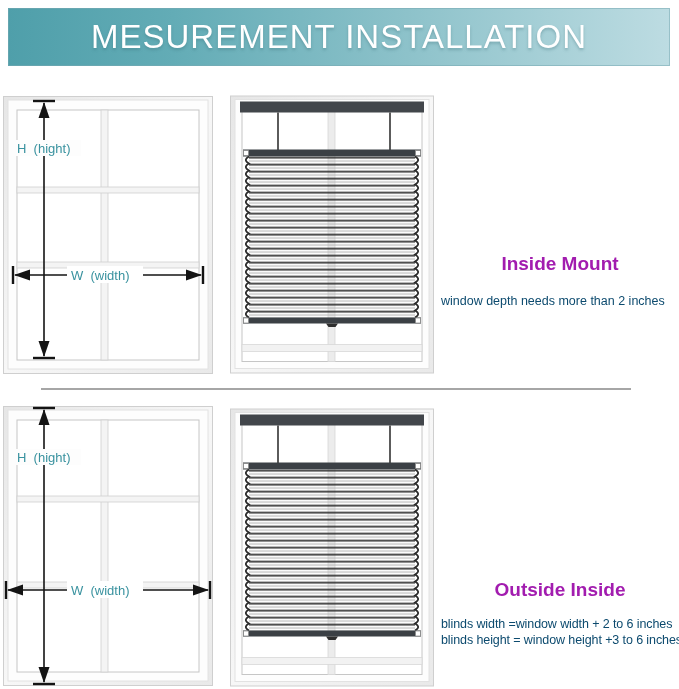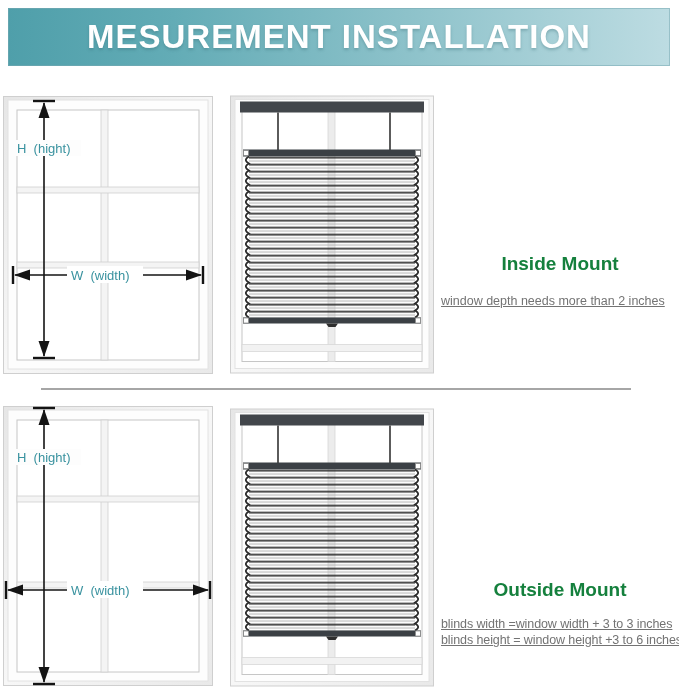--- a/index.html
+++ b/index.html
@@ -7,37 +7,37 @@
     position:relative;width:679px;height:689px;background:#ffffff;overflow:hidden;
     font-family:"Liberation Sans","DejaVu Sans",sans-serif;
   }
   .banner{
     position:absolute;left:8px;top:8px;width:662px;height:58px;
     background:linear-gradient(to right,#4f9faa 0%,#63acb6 25%,#8fc3cb 62%,#bddce2 100%);
     box-shadow:inset 0 0 0 1px rgba(120,170,178,.55);
   }
   .banner-title{
     width:100%;height:58px;line-height:58px;text-align:center;
-    font-size:33px;font-weight:bold;color:#ffffff;letter-spacing:1px;
+    font-size:33px;font-weight:normal;color:#ffffff;letter-spacing:1px;
     text-shadow:0 2px 3px rgba(55,105,115,.35);
     white-space:nowrap;
   }
   .illus{position:absolute;display:block;}
   .win-top{left:3px;top:96px;width:210px;height:278px;}
   .blinds-top{left:230px;top:95px;width:204px;height:279px;}
   .win-bottom{left:3px;top:406px;width:210px;height:280px;}
   .blinds-bottom{left:230px;top:407px;width:204px;height:281px;}
   .textblock{position:absolute;left:441px;width:238px;}
   .tb-inside{top:252px;}
   .tb-outside{top:578px;}
   .mount-title{
-    font-size:19px;font-weight:bold;color:#15803d;text-align:center;
+    font-size:19px;font-weight:bold;color:#a21caf;text-align:center;
     line-height:24px;white-space:nowrap;
   }
-  .mount-lines{color:#737373;text-decoration:underline;}
+  .mount-lines{color:#0c4a6e;}
   .tb-inside .mount-lines{margin-top:16px;font-size:12.5px;line-height:19px;}
   .tb-outside .mount-lines{margin-top:14px;font-size:12.5px;line-height:16px;letter-spacing:-0.1px;}
   .mount-line{white-space:nowrap;}
   .divider{
     position:absolute;left:41px;top:388px;width:590px;height:2px;
     background:#a6a6a6;
   }
   svg text{font-family:"Liberation Sans","DejaVu Sans",sans-serif;}
 </style>
 </head>
@@ -188,20 +188,20 @@
     <rect x="19" y="61" width="166" height="161" fill="url(#pl2)"></rect>
     <path fill="none" stroke="#2a2a2a" stroke-width="1.7" d="M 19 61 Q 12.6 64.5 19 68 Q 12.6 71.5 19 75 Q 12.6 78.5 19 82 Q 12.6 85.5 19 89 Q 12.6 92.5 19 96 Q 12.6 99.5 19 103 Q 12.6 106.5 19 110 Q 12.6 113.5 19 117 Q 12.6 120.5 19 124 Q 12.6 127.5 19 131 Q 12.6 134.5 19 138 Q 12.6 141.5 19 145 Q 12.6 148.5 19 152 Q 12.6 155.5 19 159 Q 12.6 162.5 19 166 Q 12.6 169.5 19 173 Q 12.6 176.5 19 180 Q 12.6 183.5 19 187 Q 12.6 190.5 19 194 Q 12.6 197.5 19 201 Q 12.6 204.5 19 208 Q 12.6 211.5 19 215 Q 12.6 218.5 19 222"></path>
     <path fill="none" stroke="#2a2a2a" stroke-width="1.7" d="M 185 61 Q 191.4 64.5 185 68 Q 191.4 71.5 185 75 Q 191.4 78.5 185 82 Q 191.4 85.5 185 89 Q 191.4 92.5 185 96 Q 191.4 99.5 185 103 Q 191.4 106.5 185 110 Q 191.4 113.5 185 117 Q 191.4 120.5 185 124 Q 191.4 127.5 185 131 Q 191.4 134.5 185 138 Q 191.4 141.5 185 145 Q 191.4 148.5 185 152 Q 191.4 155.5 185 159 Q 191.4 162.5 185 166 Q 191.4 169.5 185 173 Q 191.4 176.5 185 180 Q 191.4 183.5 185 187 Q 191.4 190.5 185 194 Q 191.4 197.5 185 201 Q 191.4 204.5 185 208 Q 191.4 211.5 185 215 Q 191.4 218.5 185 222"></path>
     <rect x="13" y="222" width="178" height="6" fill="#3b4045"></rect>
     <rect x="13.5" y="222.5" width="5" height="5" fill="#ffffff" stroke="#888888" stroke-width="0.7"></rect>
     <rect x="185.5" y="222.5" width="5" height="5" fill="#ffffff" stroke="#888888" stroke-width="0.7"></rect>
     <path d="M96,228 h12 l-2.5,3.5 h-7 Z" fill="#2e2e2e"></path>
   </svg>
 
   <div class="textblock tb-outside">
-    <div class="mount-title">Outside Mount</div>
+    <div class="mount-title">Outside Inside</div>
     <div class="mount-lines">
-      <div class="mount-line">blinds width =window width + 3 to 3 inches</div>
+      <div class="mount-line">blinds width =window width + 2 to 6 inches</div>
       <div class="mount-line">blinds height = window height +3 to 6 inches</div>
     </div>
   </div>
 
 </div>
 
 </body></html>

